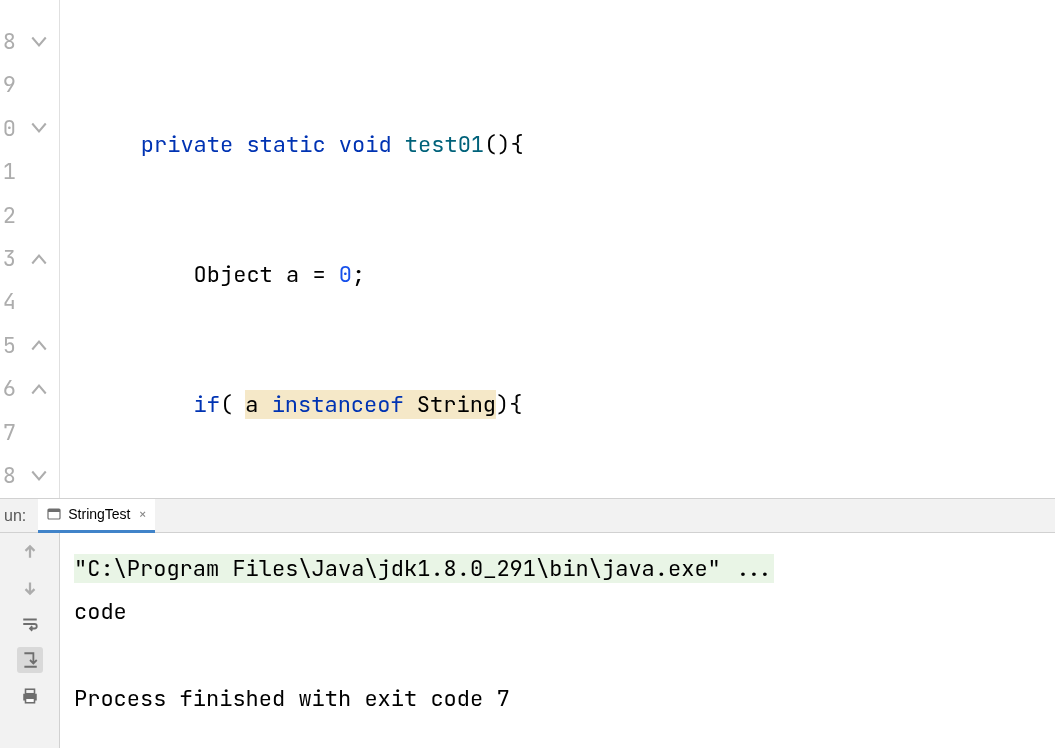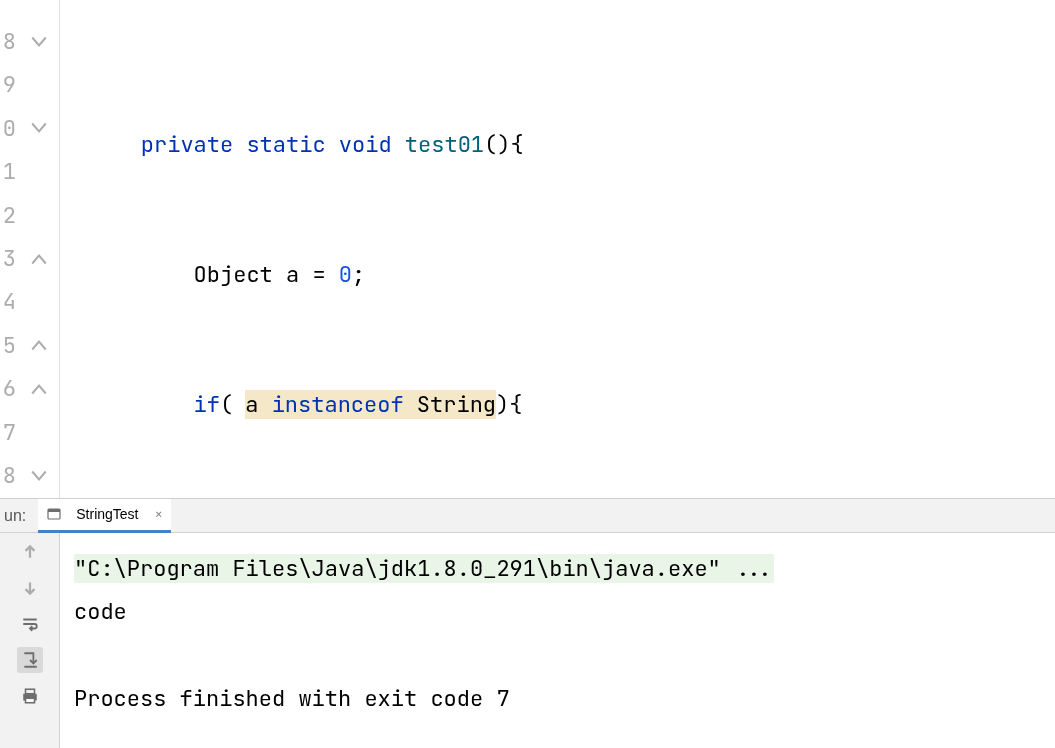--- a/index.html
+++ b/index.html
@@ -88,21 +88,21 @@
       color: #595959;
       padding: 0 12px 0 0;
     }
     .run-tab {
       display: flex;
       align-items: center;
       background: #ffffff;
       height: 34px;
       padding: 8px 8px;
       border-bottom: 3px solid #4083c9;
-      gap: 14px;
+      gap: 6px;
     }
     .run-tab-icon svg {
       width: 16px;
       height: 16px;
     }
     .run-tab-title {
       font-family: -apple-system, "Segoe UI", sans-serif;
       font-size: 14px;
       color: #000;
     }

